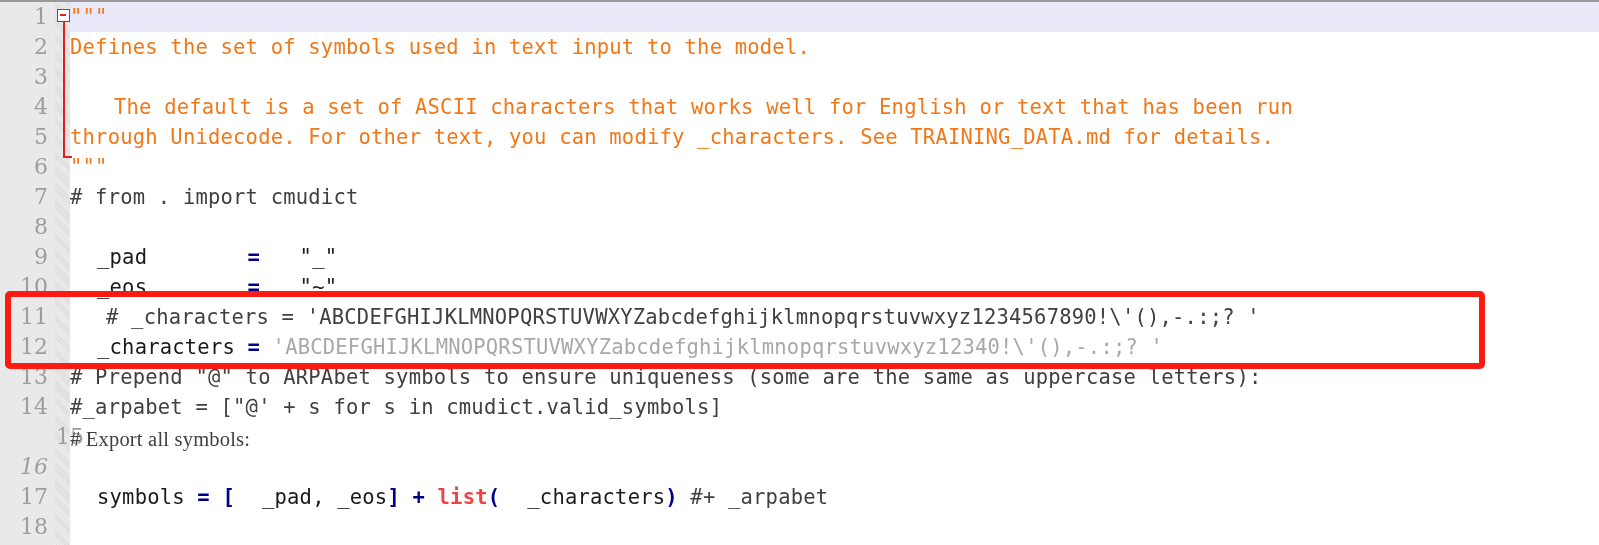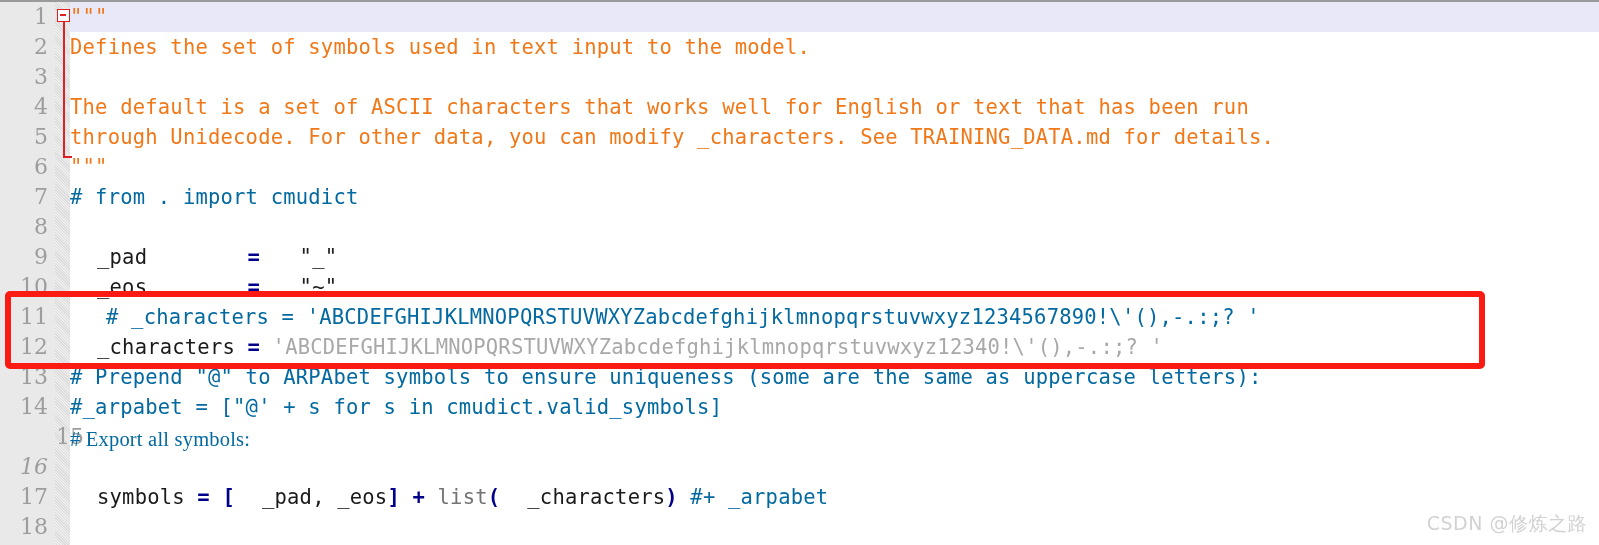--- a/index.html
+++ b/index.html
@@ -82,25 +82,25 @@
     height: 30px;
     line-height: 30px;
     white-space: pre;
     font-family: "DejaVu Sans Mono", "Liberation Mono", monospace;
     font-size: 20.5px;
     letter-spacing: 0.2px;
   }
 
   
   .tok-doc     { color: #f07818; }          
-  .tok-comment { color: #0369a1; }          
+  .tok-comment { color: #404040; }          
   .tok-str-dim { color: #a8a8a8; }          
   .tok-plain   { color: #1a1a1a; padding-left: 27px; }          
   .tok-op      { color: #00008b; font-weight: bold; }  
-  .tok-kw      { color: #737373; font-weight: normal; text-align: right; }
+  .tok-kw      { color: #ef4444; font-weight: bold; text-align: right; }
 
   
   .fold-box {
     position: absolute;
     left: 57px;
     top: 9px;
     width: 13px;
     height: 13px;
     border: 1.5px solid #e02020;
     background: #ffffff;
@@ -186,22 +186,22 @@
       <div class="lineno" style="top: 392px;">14</div>
       <div class="lineno" style="top: 422px; padding-left: 36px;">15</div>
       <div class="lineno" style="top: 452px; font-style: italic;">16</div>
       <div class="lineno" style="top: 482px;">17</div>
       <div class="lineno" style="top: 512px;">18</div>
     </div>
   <div id="codelines">
       <div class="code-row" style="top: 2px;"><span class="tok-doc">"""</span></div>
       <div class="code-row" style="top: 32px;"><span class="tok-doc">Defines the set of symbols used in text input to the model.</span></div>
       <div class="code-row" style="top: 62px;"></div>
-      <div class="code-row" style="top: 92px;"><span class="tok-doc">The default is a set of ASCII characters that works well for English or text that has been run</span></div>
-      <div class="code-row" style="top: 122px;"><span class="tok-doc">through Unidecode. For other data, you can modify _characters. See TRAINING_DATA.md for details.</span></div>
+      <div class="code-row" style="top: 92px; margin-left: 44px;"><span class="tok-doc">The default is a set of ASCII characters that works well for English or text that has been run</span></div>
+      <div class="code-row" style="top: 122px;"><span class="tok-doc">through Unidecode. For other text, you can modify _characters. See TRAINING_DATA.md for details.</span></div>
       <div class="code-row" style="top: 152px;"><span class="tok-doc">"""</span></div>
       <div class="code-row" style="top: 182px;"><span class="tok-comment"># from . import cmudict</span></div>
       <div class="code-row" style="top: 212px;"></div>
       <div class="code-row" style="top: 242px;"><span class="tok-plain">_pad        </span><span class="tok-op">= </span><span class="tok-plain">"_"</span></div>
       <div class="code-row" style="top: 272px;"><span class="tok-plain">_eos        </span><span class="tok-op">= </span><span class="tok-plain">"~"</span></div>
       <div class="code-row" style="top: 302px; padding-left: 36px;"><span class="tok-comment"># _characters = 'ABCDEFGHIJKLMNOPQRSTUVWXYZabcdefghijklmnopqrstuvwxyz1234567890!\'(),-.:;? '</span></div>
       <div class="code-row" style="top: 332px;"><span class="tok-plain">_characters </span><span class="tok-op">= </span><span class="tok-str-dim">'ABCDEFGHIJKLMNOPQRSTUVWXYZabcdefghijklmnopqrstuvwxyz12340!\'(),-.:;? '</span></div>
       <div class="code-row" style="top: 362px;"><span class="tok-comment"># Prepend "@" to ARPAbet symbols to ensure uniqueness (some are the same as uppercase letters):</span></div>
       <div class="code-row" style="top: 392px;"><span class="tok-comment">#_arpabet = ["@' + s for s in cmudict.valid_symbols]</span></div>
       <div class="code-row" style="top: 422px;"></div>
@@ -209,15 +209,14 @@
       <div class="code-row" style="top: 482px;"><span class="tok-plain">symbols </span><span class="tok-op">= [</span><span class="tok-plain">_pad, _eos</span><span class="tok-op">] + </span><span class="tok-kw">list</span><span class="tok-op">(</span><span class="tok-plain">_characters</span><span class="tok-op">)</span><span class="tok-comment"> #+ _arpabet</span></div>
       <div class="code-row" style="top: 512px;"></div>
     </div>
 
   <div class="fold-box"></div>
   <div class="fold-guide"></div>
   <div class="fold-guide-foot"></div>
 
   <div class="annot-box"></div>
 
-  <div class="watermark">CSDN @修炼之路</div>
 
 </div>
 
 </body></html>

